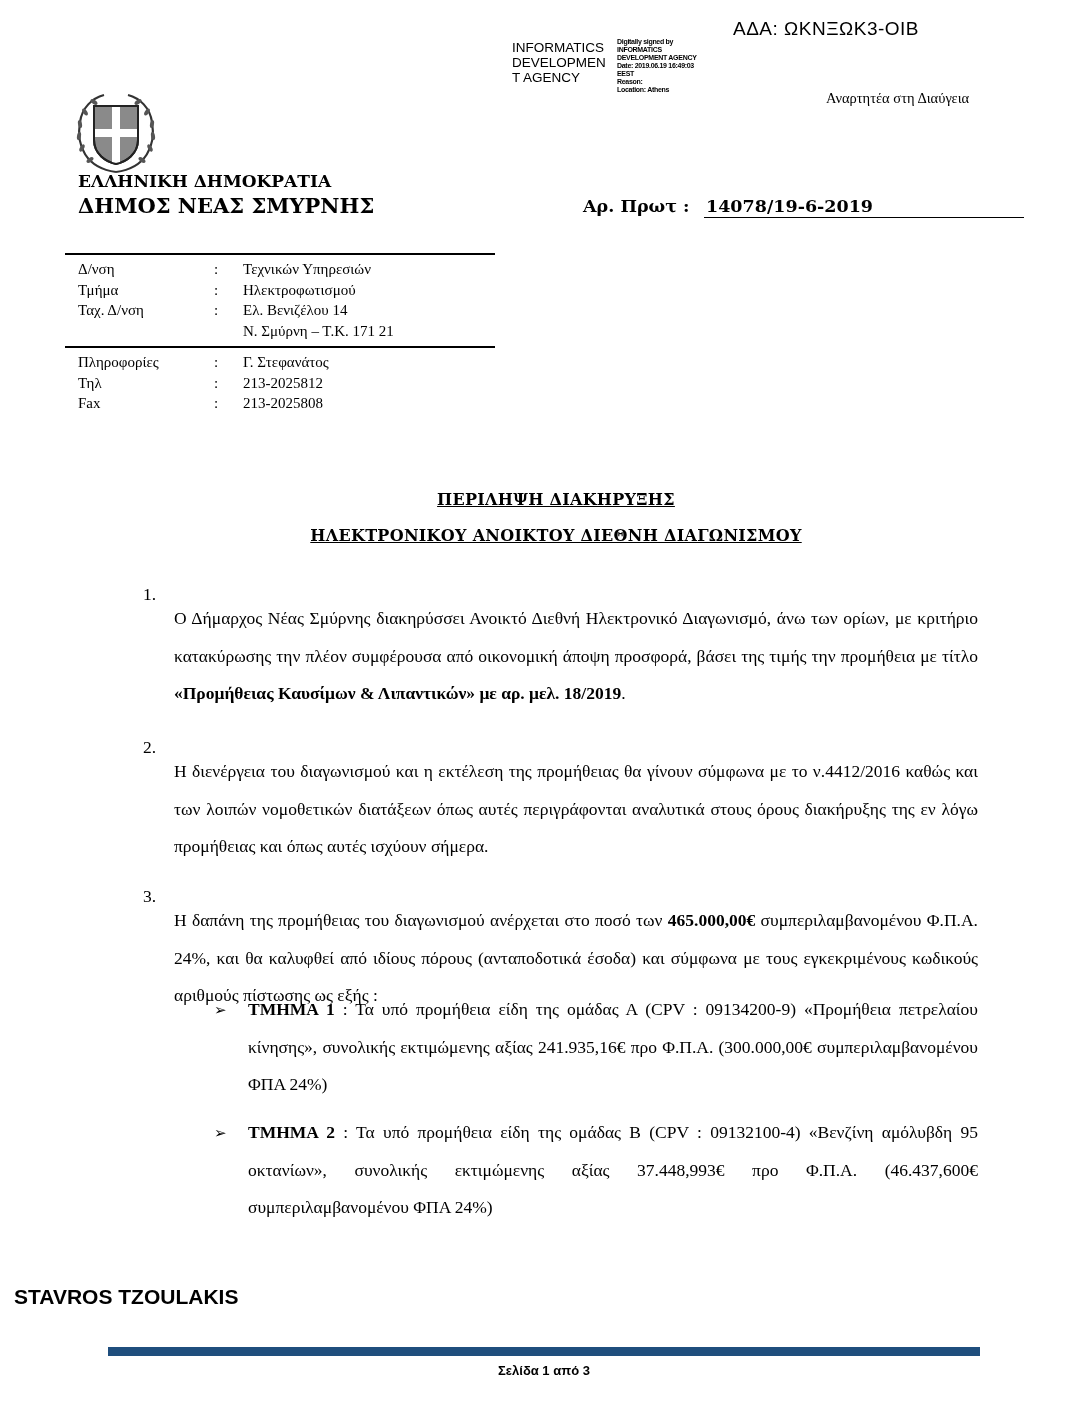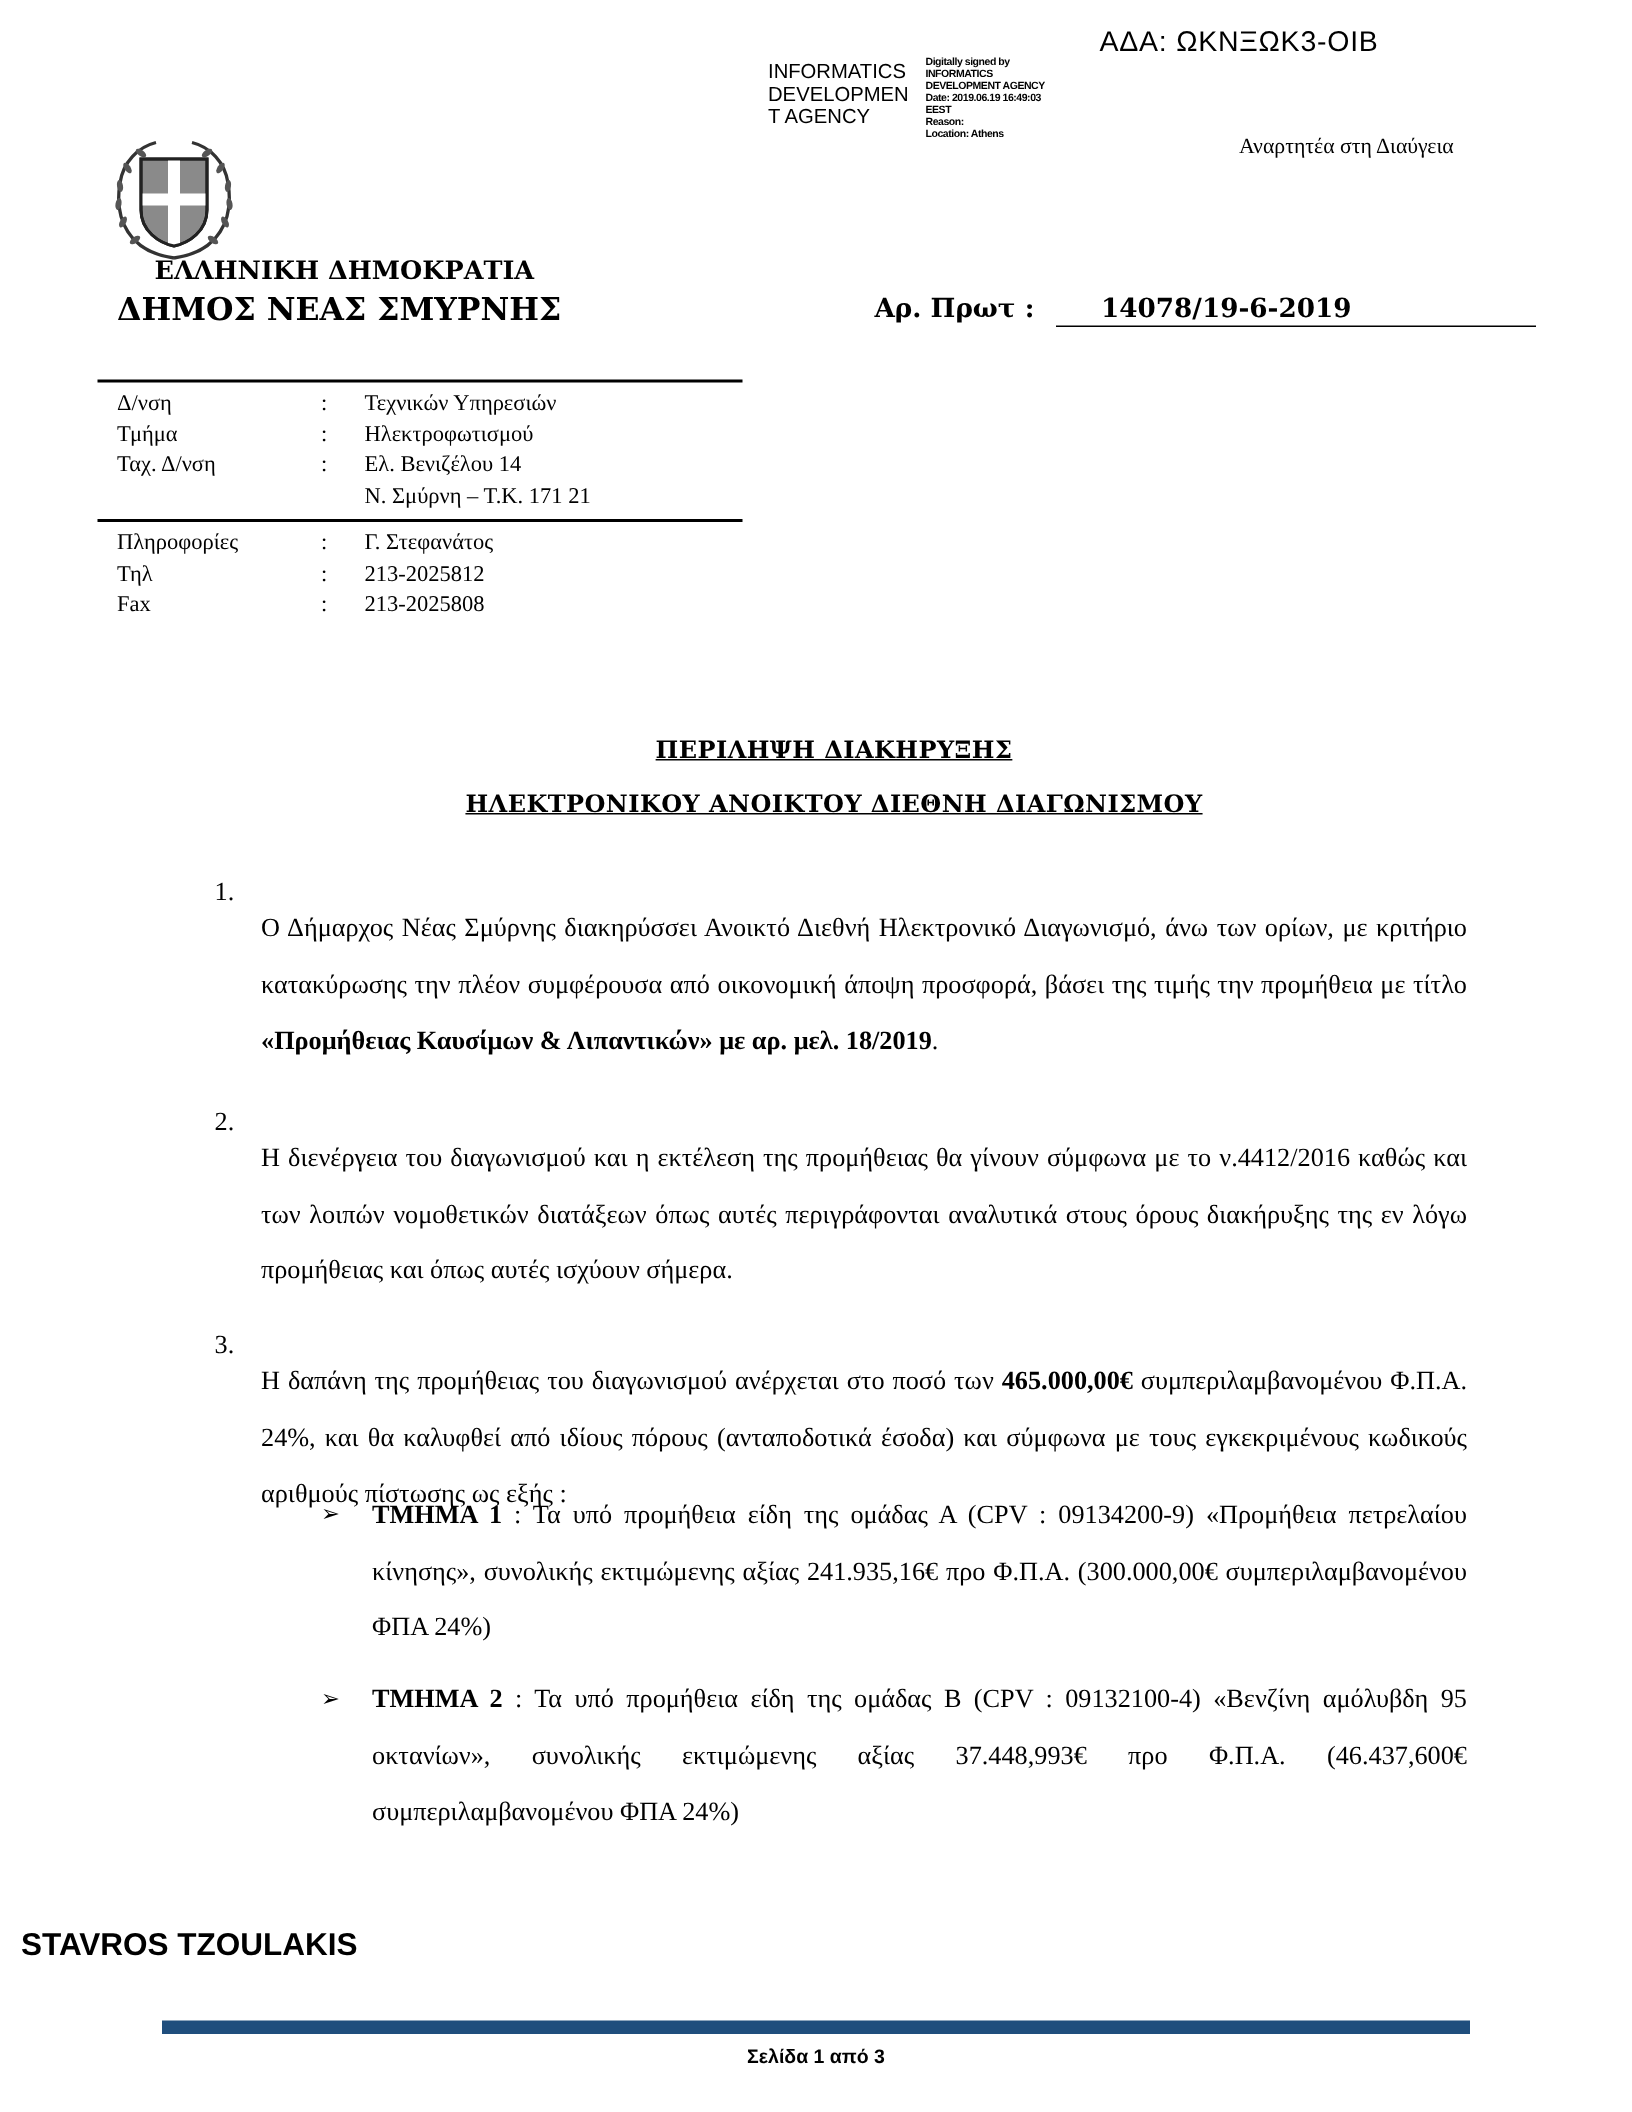--- a/index.html
+++ b/index.html
@@ -13,27 +13,27 @@
     #ada { left: 733px; top: 18px; font-size: 19px; letter-spacing: 0.5px; }
     #agency-name { left: 512px; top: 40px; font-size: 13.5px; line-height: 15px; }
     #sig-block { left: 617px; top: 38px; font-size: 7px; line-height: 8px; font-weight: bold; letter-spacing: -0.3px; }
     #diavgeia { left: 826px; top: 90px; font-size: 14.5px; }
 
     
     #emblem { left: 68px; top: 88px; width: 96px; width: 96px; height: 90px; }
 
     
     #hdr-titles { left: 78px; top: 170px; font-weight: bold; }
-    #hdr-titles .t1 { font-size: 17px; line-height: 22px; margin-left: 25px; }
+    #hdr-titles .t1 { font-size: 17px; line-height: 22px; }
     #hdr-titles .t2 { font-size: 17px; line-height: 22px; }
     #hdr-titles .t3 { font-size: 21px; line-height: 28px; }
 
     
     #protocol { left: 583px; top: 196px; font-size: 17.5px; font-weight: bold; }
-    #protocol .val { position: absolute; left: 123px; top: 0; white-space: nowrap; margin-left: 28px; }
+    #protocol .val { position: absolute; left: 123px; top: 0; white-space: nowrap; }
     #protocol-line { left: 704px; top: 217px; width: 320px; height: 1px; background: #000; }
 
     .rule { left: 65px; width: 430px; height: 2px; background: #000; }
     #rule1 { top: 253px; }
     #rule2 { top: 346px; }
 
     .info-table { left: 78px; font-size: 15px; line-height: 20.5px; }
     .info-table .row { position: relative; height: 20.5px; white-space: nowrap; }
     .info-table .lbl { position: absolute; left: 0; }
     .info-table .col { position: absolute; left: 136px; }

